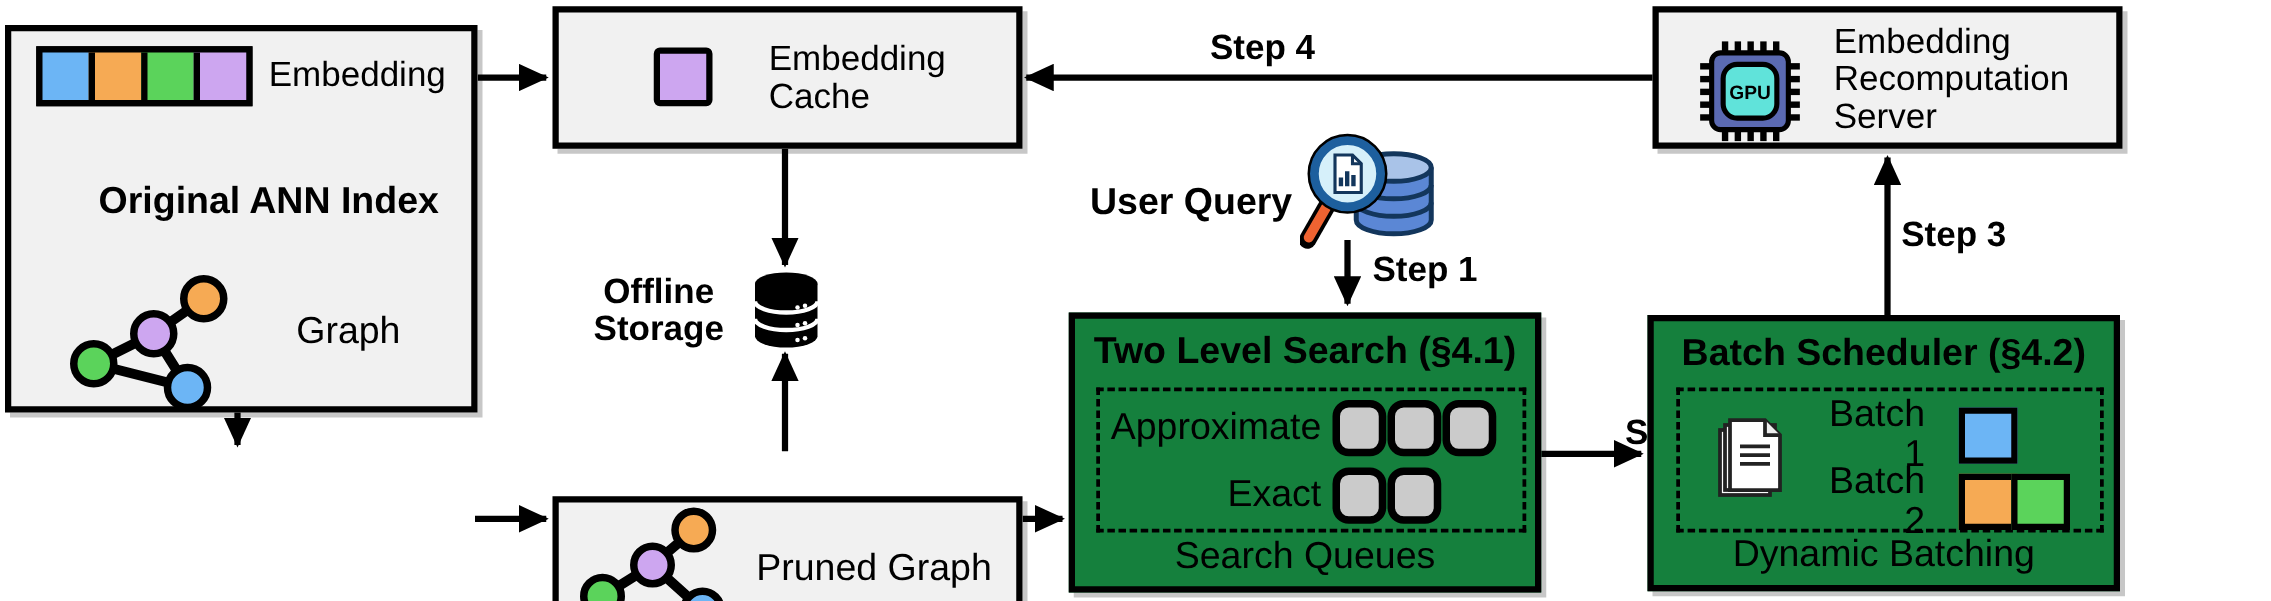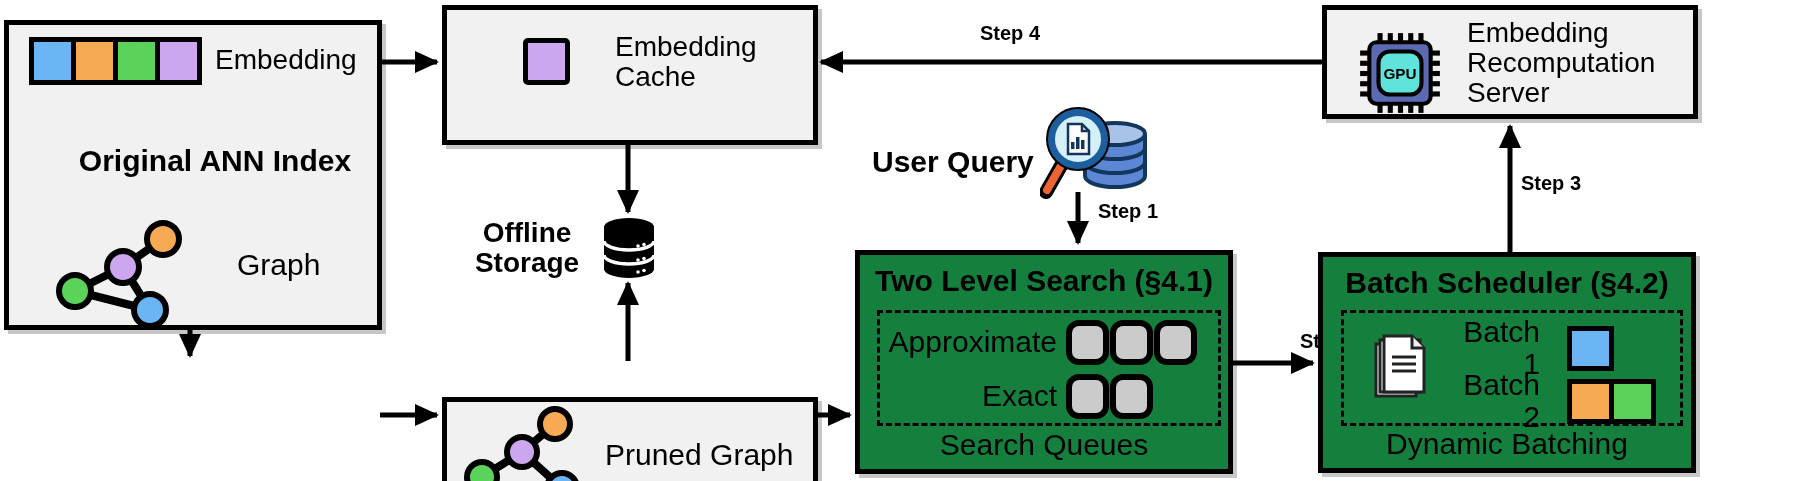--- a/index.html
+++ b/index.html
@@ -6,21 +6,21 @@
   .canvas{position:relative;width:1817px;height:481px;background:#ffffff;
           font-family:"Liberation Sans",sans-serif;color:#000;overflow:hidden;}
   .box{position:absolute;border:5px solid #000;box-sizing:border-box;
        box-shadow:4px 4px 0 rgba(0,0,0,0.22);}
   .light{background:#f1f1f1;}
   .gray{background:#15803d;}
   .abs{position:absolute;}
   .bold{font-weight:bold;}
   .t30{font-size:30px;line-height:32px;}
   .t28{font-size:28px;line-height:30px;}
-  .step{position:absolute;font-weight:bold;font-size:20px;white-space:nowrap;}
+  .step{position:absolute;font-weight:bold;font-size:28px;white-space:nowrap;}
   .center{text-align:center;left:0;right:0;}
   
   .strip{position:absolute;display:flex;border:5px solid #000;background:#000;}
   .strip .sq{width:37px;height:38px;border-left:5px solid #000;}
   .strip .sq:first-child{border-left:none;}
   .c-blue{background:#6cb5f5;} .c-orange{background:#f6aa54;}
   .c-green{background:#5bd35b;} .c-purple{background:#cda6f0;}
   
   .cache-sq{position:absolute;width:47px;height:47px;background:#cda6f0;
             border:5px solid #000;border-radius:5px;box-sizing:border-box;}
@@ -89,21 +89,21 @@
       <g stroke="#000" stroke-width="6">
         <circle cx="118" cy="30" r="16" fill="#f6aa54"></circle>
         <circle cx="78" cy="58" r="16" fill="#cda6f0"></circle>
         <circle cx="30" cy="82" r="16" fill="#5bd35b"></circle>
         <circle cx="105" cy="101" r="16" fill="#6cb5f5"></circle>
       </g>
     </svg>
     <div class="abs t30" style="left:228px;top:224px;">Graph</div>
   </div>
 
-  <div class="box light" style="left:442px;top:5px;width:376px;height:140px;padding-left:32px;">
+  <div class="box light" style="left:442px;top:5px;width:376px;height:114px;padding-left:32px;">
     <div class="cache-sq" style="left:76px;top:28px;"></div>
     <div class="abs t28" style="left:168px;top:22px;width:175px;">Embedding Cache</div>
   </div>
 
   <div class="box light" style="left:1322px;top:5px;width:376px;height:114px;">
     <svg class="abs" style="left:28px;top:18px;" width="90" height="90" viewBox="0 0 88 88">
       <g fill="#000">
         <rect x="22" y="5" width="5" height="10"></rect>
           <rect x="32" y="5" width="5" height="10"></rect>
         <rect x="42" y="5" width="5" height="10"></rect>

